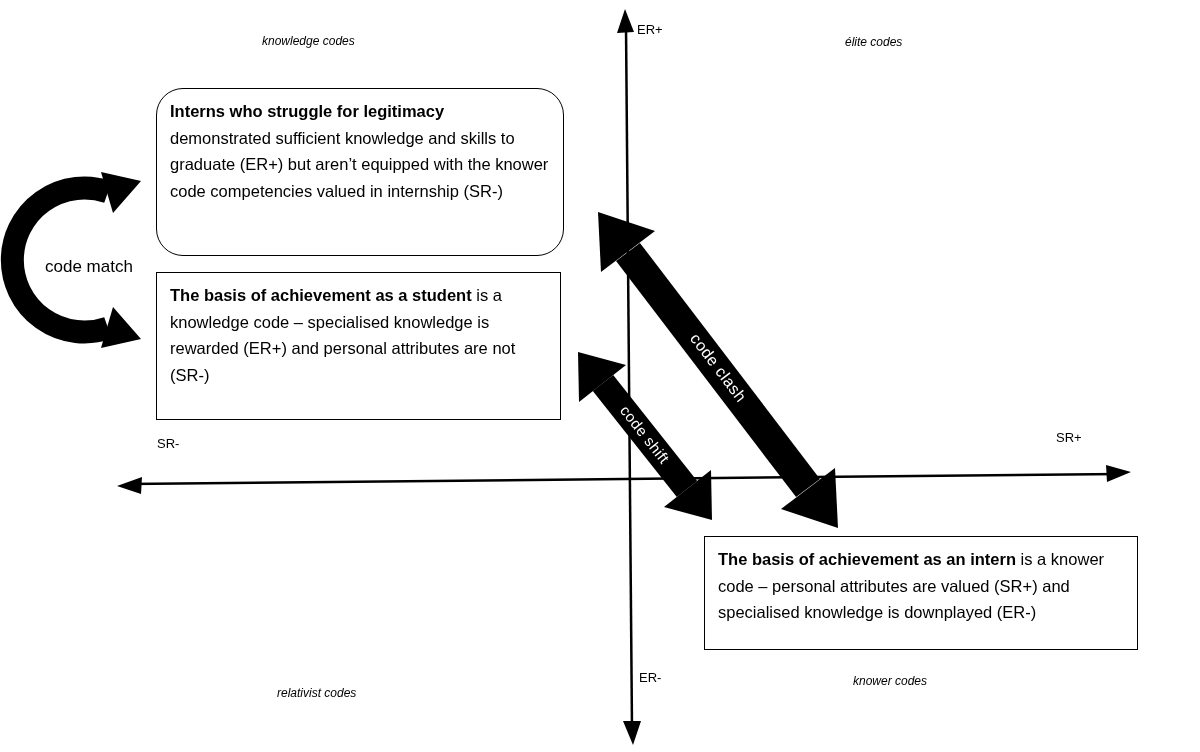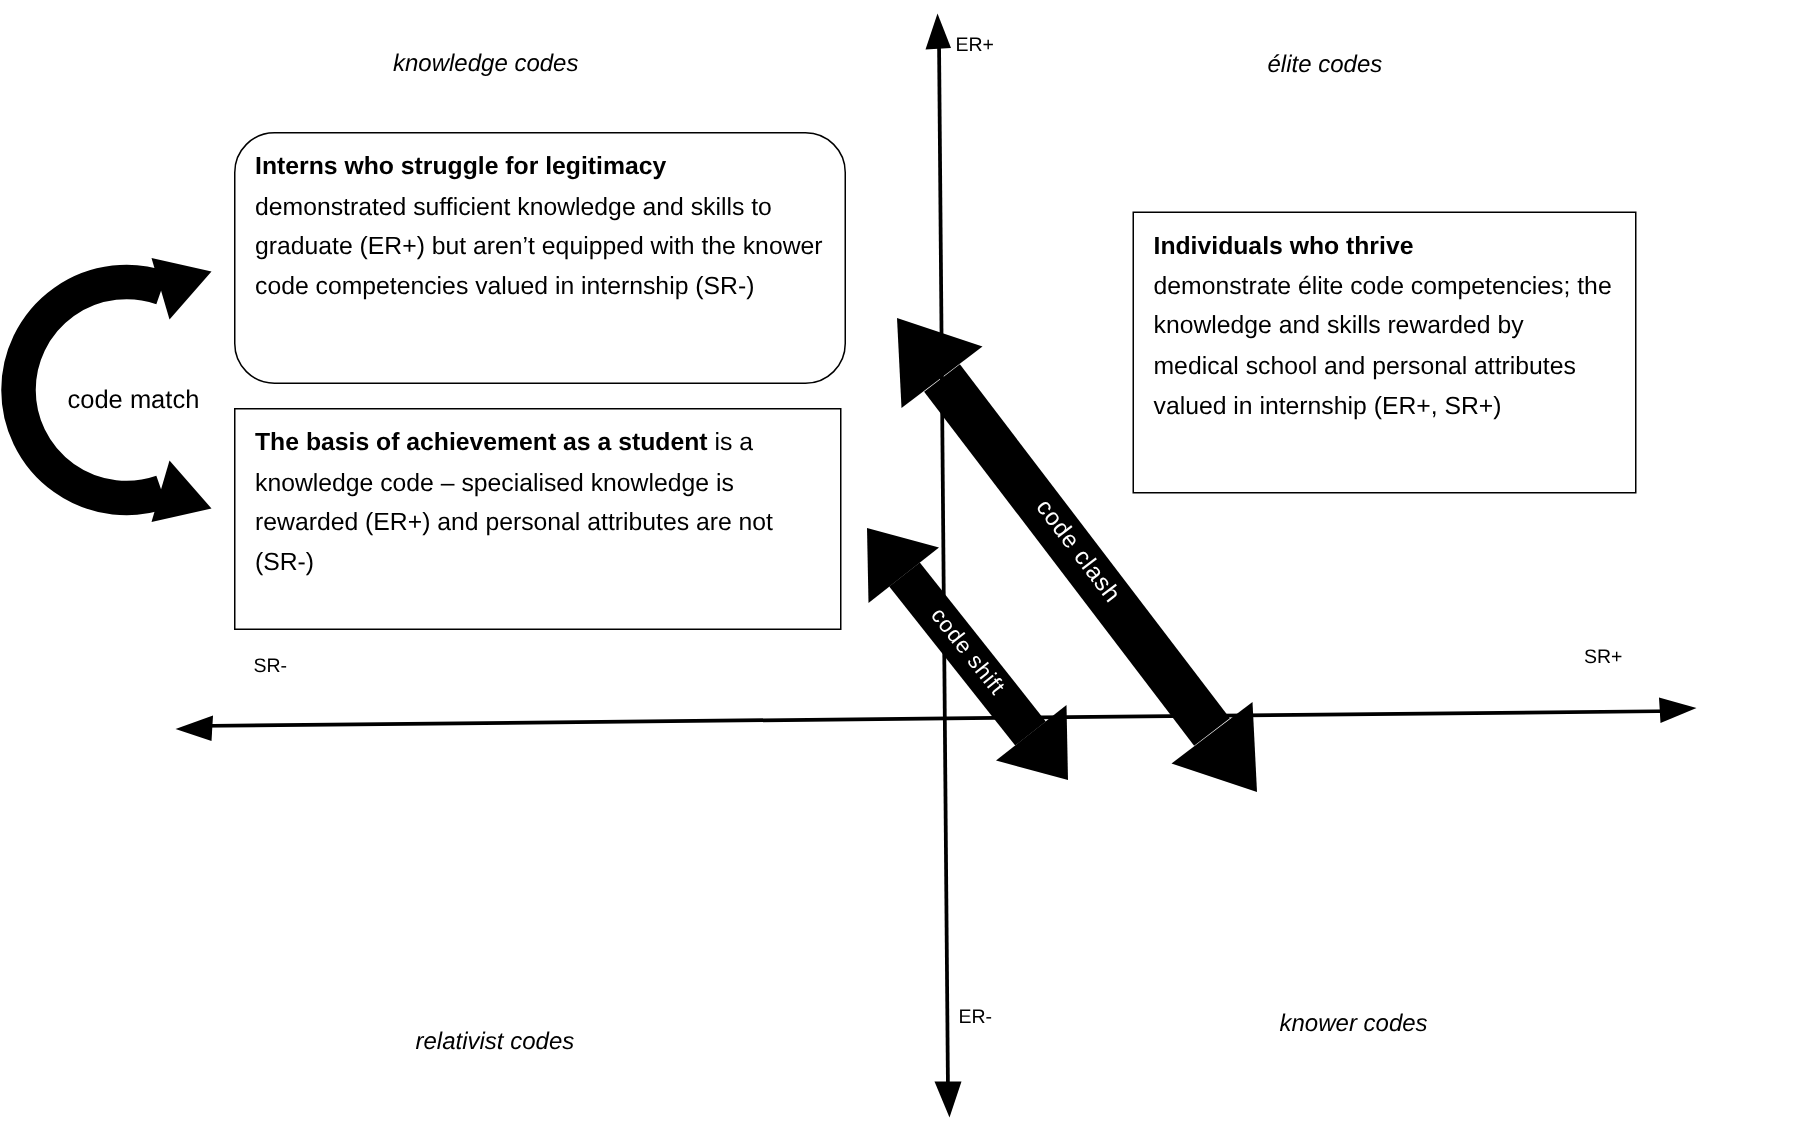--- a/index.html
+++ b/index.html
@@ -8,21 +8,21 @@
     width:1200px;height:752px;
     background:#fff;
     font-family:"Liberation Sans", sans-serif;
     color:#000;
     overflow:hidden;
   }
   #axes-arrows{position:absolute;left:0;top:0;width:1200px;height:752px;}
   .qlabel{
     position:absolute;
     font-style:italic;
-    font-size:16px;
+    font-size:12px;
     white-space:nowrap;
   }
   .axlabel{
     position:absolute;
     font-size:13px;
     white-space:nowrap;
   }
   .tbox{
     position:absolute;
     border:1.5px solid #000;
@@ -84,29 +84,29 @@
     </g>
   </svg>
 
   <div class="qlabel" style="left:262px;top:34px;">knowledge codes</div>
   <div class="qlabel" style="left:845px;top:35px;text-align:center;">élite codes</div>
   <div class="qlabel" style="left:277px;top:674px;margin-top:12px;">relativist codes</div>
   <div class="qlabel" style="left:853px;top:674px;">knower codes</div>
 
   <div class="axlabel" style="left:637px;top:22px;">ER+</div>
   <div class="axlabel" style="left:639px;top:670px;">ER-</div>
-  <div class="axlabel" style="left:157px;top:436px;margin-left:12px;">SR-</div>
+  <div class="axlabel" style="left:157px;top:436px;">SR-</div>
   <div class="axlabel" style="left:1056px;top:430px;">SR+</div>
 
   <div class="tbox" style="left:156px;top:88px;width:380px;min-height:148px;border-radius:27px;"><span class="lead block">Interns who struggle for legitimacy</span><span>demonstrated sufficient knowledge and skills to graduate (ER+) but aren’t equipped with the knower code competencies valued in internship (SR-)</span></div>
 
   <div class="tbox" style="left:156px;top:272px;width:377px;min-height:128px;"><span class="lead">The basis of achievement as a student</span><span> is a knowledge code – specialised knowledge is rewarded (ER+) and personal attributes are not (SR-)</span></div>
 
-  <div class="tbox" style="left:755px;top:141px;width:308px;min-height:168px;"><span class="lead block">Individuals who thrive</span><span>demonstrate élite code competencies; the knowledge and skills rewarded by medical school and personal attributes valued in internship (ER+, SR+)</span></div>
 
+  <div class="tbox" style="left:704px;top:536px;width:406px;min-height:94px;"><span class="lead">The basis of achievement as an intern</span><span> is a knower code – personal attributes are valued (SR+) and specialised knowledge is downplayed (ER-)</span></div>
 
   <div class="matchlabel" style="left:42px;top:256px;text-align:center;">code match</div>
 
   <div class="arrowtext" style="left:658px;top:359px;width:120px;transform:rotate(52.7deg);">code clash</div>
 
   <div class="arrowtext" style="left:597px;top:426px;width:96px;font-size:15px;transform:rotate(51.5deg);">code shift</div>
 
 </div>
 
 </body></html>

